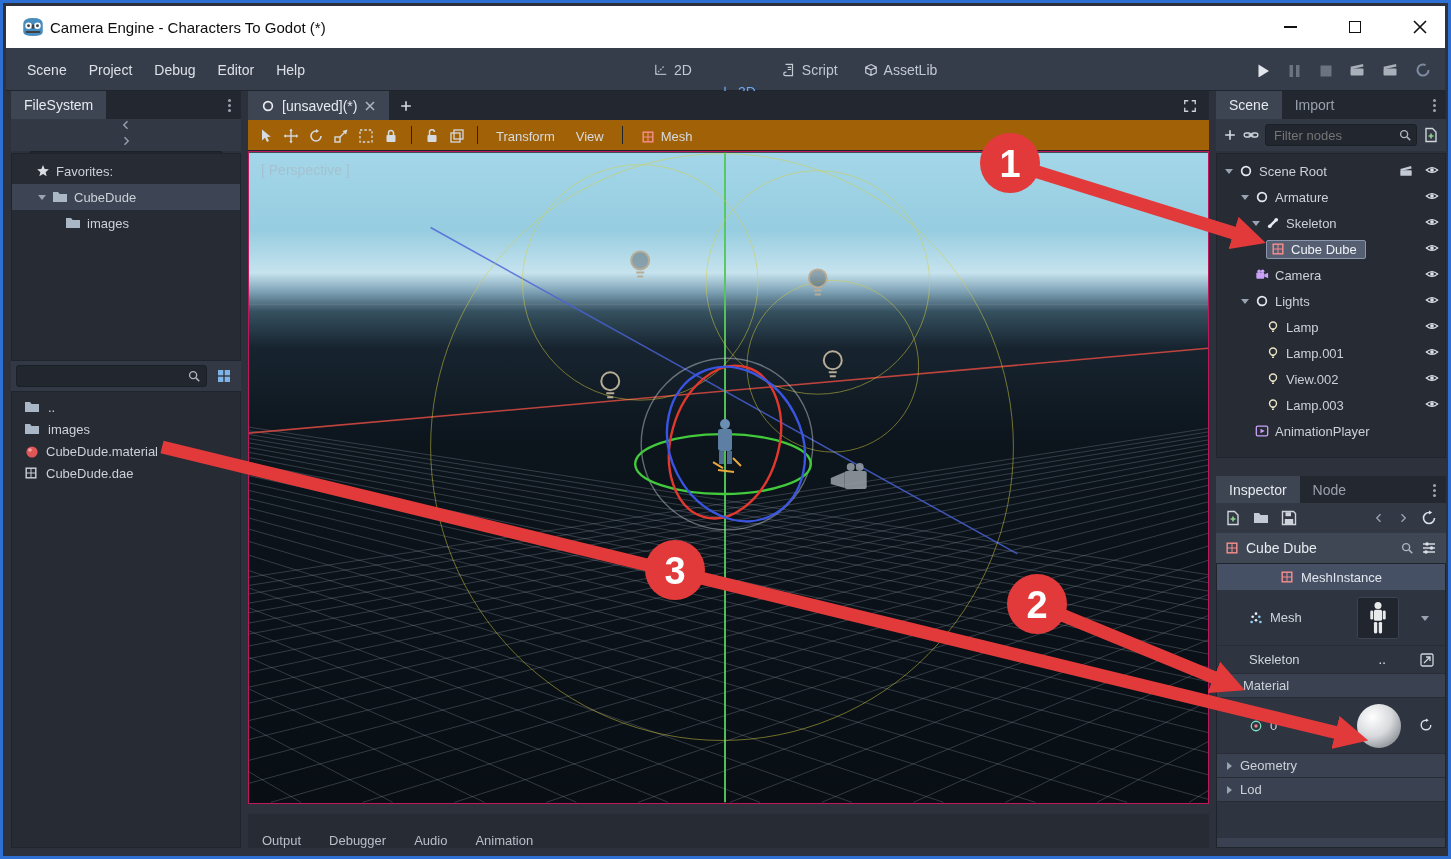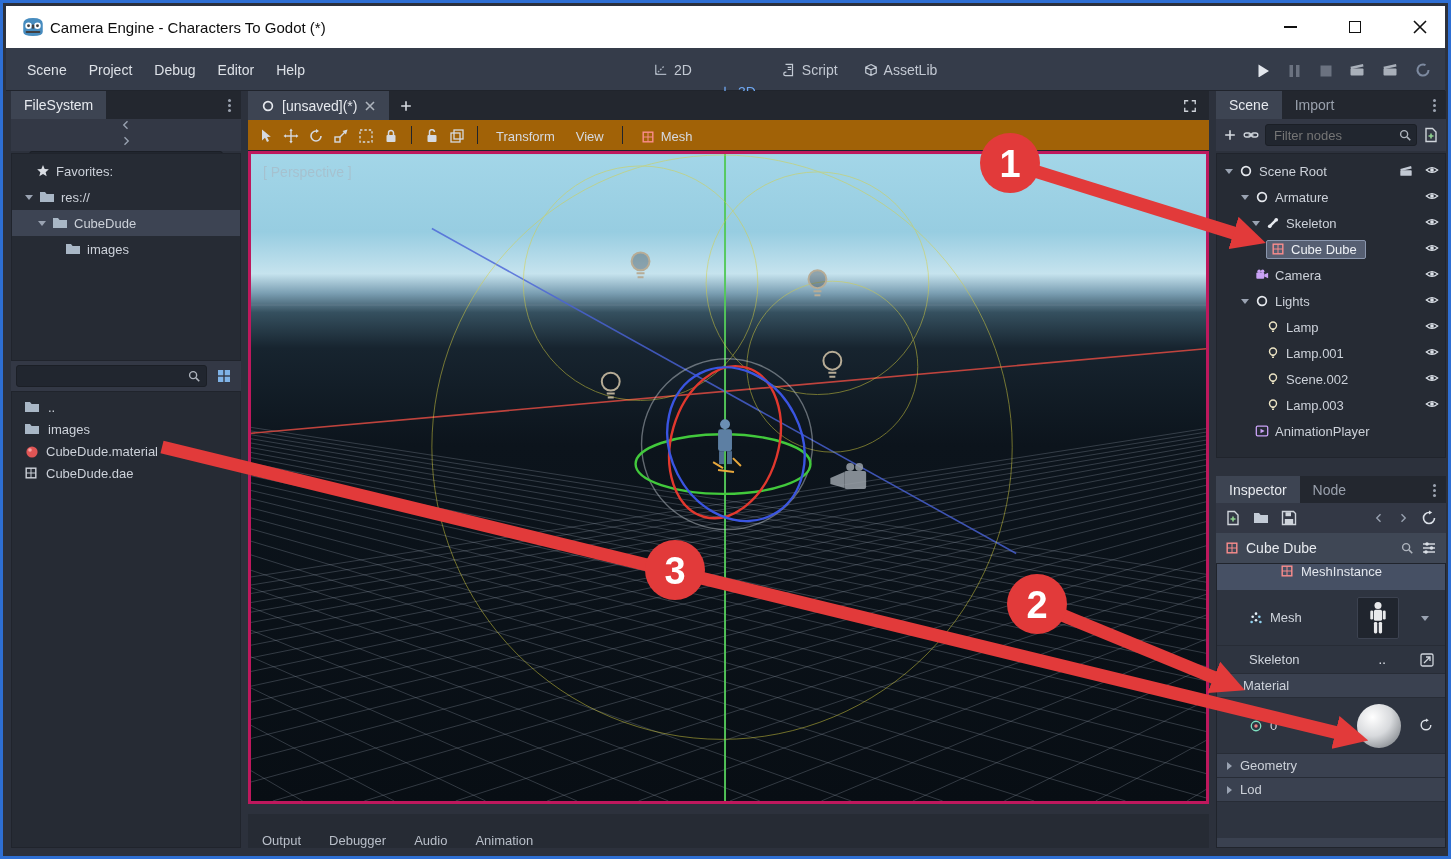--- a/index.html
+++ b/index.html
@@ -43,36 +43,36 @@
   .fs-tree{position:absolute;left:0;top:62px;right:0;height:208px;background:var(--panel);border:1px solid var(--border);padding-top:4px;}
   .fs-search{position:absolute;left:0;top:270px;right:0;height:30px;background:var(--chrome);display:flex;align-items:center;gap:5px;padding:0 5px;}
   .fs-list{position:absolute;left:0;top:300px;right:0;bottom:0;background:var(--panel);border:1px solid var(--border);padding-top:4px;}
   .filerow{height:22px;display:flex;align-items:center;gap:8px;padding-left:12px;font-size:13px;color:var(--text);}
   
   .center{position:absolute;left:245px;top:88px;width:961px;bottom:8px;}
   .scene-tabs{position:absolute;left:0;top:0;right:0;height:29px;}
   .vp-toolbar{position:absolute;left:0;top:29px;right:0;height:31px;background:#a16207;display:flex;align-items:flex-end;gap:9px;padding:6px 10px;border-bottom:1px solid var(--border);}
   .vp-sep{width:1px;height:18px;background:#20242c;margin:0 3px;}
   .vp-menu{font-size:13px;color:#d6dae1;padding:0 6px;display:flex;align-items:center;gap:6px;}
-  .viewport{position:absolute;left:0;top:60px;right:0;height:653px;background:#0a1016;border:3px solid #be185d;}
+  .viewport{position:absolute;left:0;top:60px;right:0;height:653px;background:#0a1016;border:1px solid #be185d;}
   .persp{position:absolute;left:12px;top:10px;font-size:14px;color:#aab3bd;opacity:.55;}
   .bottom-bar{position:absolute;left:0;right:0;bottom:0;height:34px;background:var(--strip);display:flex;align-items:flex-end;gap:28px;padding-left:14px;}
   .bottom-tab{font-size:13px;color:#b9bfc9;}
   
   .right-dock{position:absolute;left:1213px;top:88px;width:230px;bottom:8px;}
   .sc-strip{position:absolute;left:0;top:0;right:0;height:28px;}
   .sc-toolbar{position:absolute;left:0;top:28px;right:0;height:32px;background:var(--chrome);display:flex;align-items:center;gap:6px;padding:0 7px;}
   .sc-tree{position:absolute;left:0;top:62px;right:0;height:305px;background:var(--panel);border:1px solid var(--border);padding-top:4px;}
   .sel-box{display:flex;align-items:center;gap:6px;background:#565f72;border:1px solid #8a96ad;border-radius:2px;padding:1px 8px 1px 4px;}
   .insp{position:absolute;left:0;top:385px;right:0;bottom:0;}
   .insp-strip{position:absolute;left:0;top:0;right:0;height:27px;}
   .insp-toolbar{position:absolute;left:0;top:27px;right:0;height:30px;background:var(--chrome);display:flex;align-items:center;gap:12px;padding:0 9px;}
   .obj-row{position:absolute;left:0;top:57px;right:0;height:30px;background:#3f4755;display:flex;align-items:center;gap:7px;padding:0 9px;color:#e8ebf0;font-size:14px;}
   .insp-body{position:absolute;left:0;top:87px;right:0;bottom:0;background:var(--panel2);border:1px solid var(--border);}
-  .sect-head{height:26px;background:var(--header);display:flex;align-items:flex-start;justify-content:center;gap:7px;color:#e3e7ee;font-size:13px;}
+  .sect-head{height:26px;background:var(--header);display:flex;align-items:center;justify-content:center;gap:7px;color:#e3e7ee;font-size:13px;}
   .prop-row{position:relative;display:flex;align-items:center;gap:7px;padding-left:32px;color:#cfd4dc;font-size:13px;border-bottom:1px solid #272c36;}
   .fold-row{height:24px;background:var(--subheader);display:flex;align-items:center;gap:8px;padding-left:10px;color:#ccd1d9;font-size:13px;border-bottom:1px solid #272c36;}
   .thumb{position:absolute;right:46px;top:7px;width:42px;height:42px;background:#20252e;border:1px solid #3c4250;border-radius:2px;display:flex;align-items:center;justify-content:center;}
   .sphere{position:absolute;right:44px;top:6px;width:44px;height:44px;border-radius:50%;background:radial-gradient(circle at 35% 30%,#ffffff,#d8dadd 45%,#93979c 78%,#63676d);}
   .annot{position:absolute;inset:0;z-index:60;pointer-events:none;}
 </style>
 </head>
 <body>
 
 <svg width="0" height="0" style="position:absolute" aria-hidden="true">
@@ -351,27 +351,20 @@
       <svg class="ic14">
           <use href="#sym-star"></use>
         </svg>
     </div>
     <div class="fs-tree">
       <div class="treerow" style="padding-left:24px">
         <svg class="ic14">
             <use href="#sym-star"></use>
           </svg>
         <span>Favorites:</span>
-      </div>
-      <div class="treerow" style="padding-left:13px">
-        <span class="tri-d"></span>
-        <svg class="ic" style="color:#a9b7c6">
-            <use href="#sym-folder"></use>
-          </svg>
-        <span>res://</span>
       </div>
       <div class="treerow" style="padding-left:26px;background:var(--selrow)">
         <span class="tri-d"></span>
         <svg class="ic" style="color:#a9b7c6">
             <use href="#sym-folder"></use>
           </svg>
         <span>CubeDude</span>
       </div>
       <div class="treerow" style="padding-left:53px">
         <svg class="ic" style="color:#a9b7c6">
@@ -723,21 +716,21 @@
           </svg>
         <span>Lamp.001</span>
         <svg class="ic14 eye">
             <use href="#sym-eye"></use>
           </svg>
       </div>
       <div class="treerow" style="padding-left:49px">
         <svg class="ic14" style="color:#ece4c4">
             <use href="#sym-bulb"></use>
           </svg>
-        <span>Scene.002</span>
+        <span>View.002</span>
         <svg class="ic14 eye">
             <use href="#sym-eye"></use>
           </svg>
       </div>
       <div class="treerow" style="padding-left:49px">
         <svg class="ic14" style="color:#ece4c4">
             <use href="#sym-bulb"></use>
           </svg>
         <span>Lamp.003</span>
         <svg class="ic14 eye">

